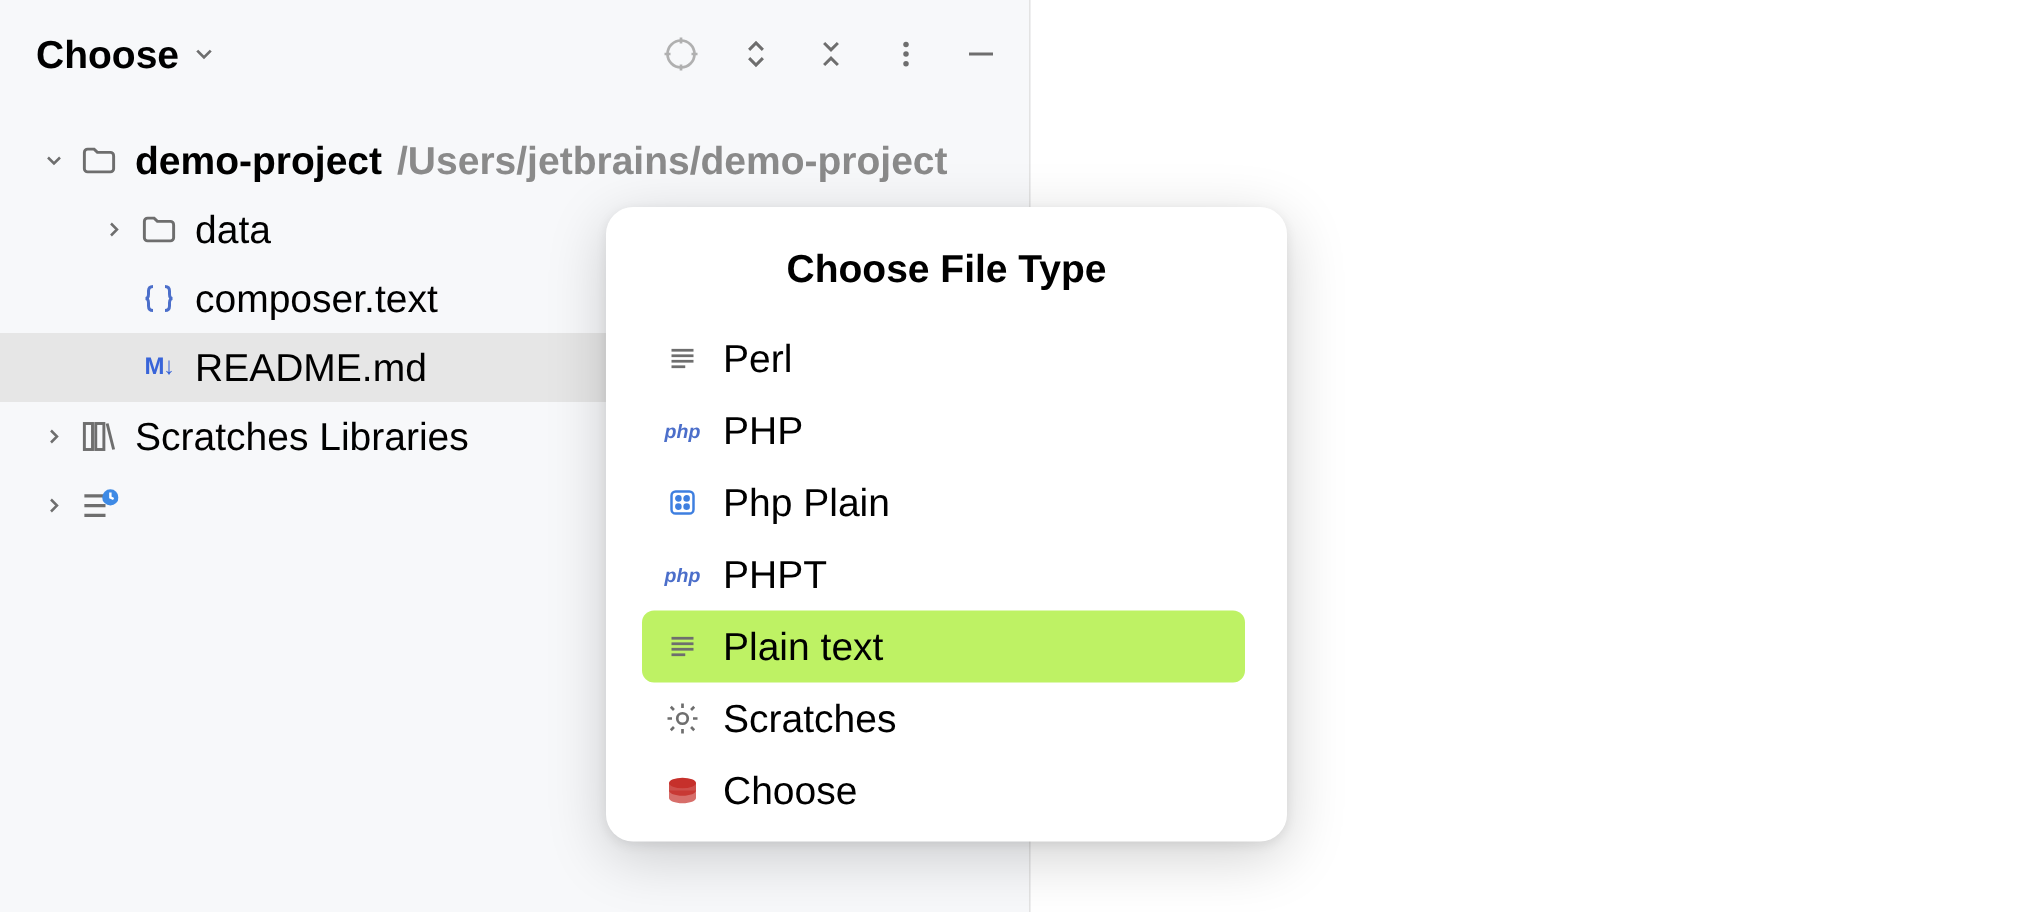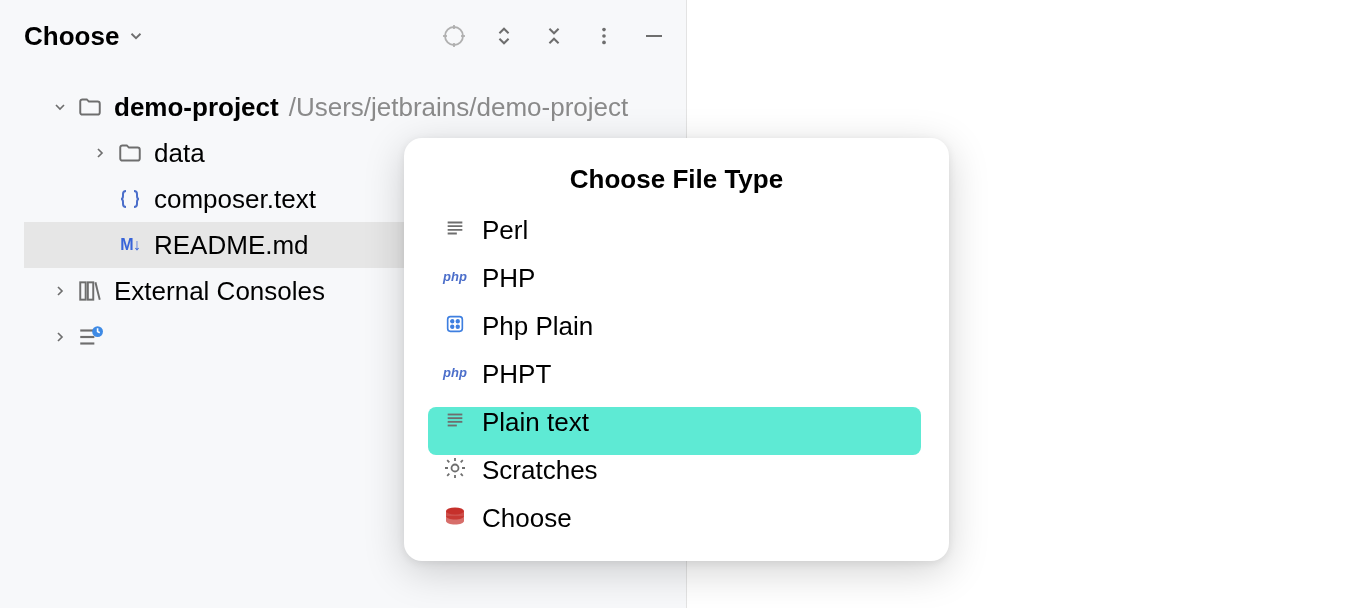--- a/index.html
+++ b/index.html
@@ -47,21 +47,20 @@
       width: 24px;
       height: 24px;
       display: flex;
       align-items: center;
       justify-content: center;
       cursor: pointer;
       color: #6e6e6e;
     }
     .tree {
       padding: 8px 0;
-      margin-left: 24px;
     }
     .tree-row {
       display: flex;
       align-items: center;
       height: 46px;
       font-size: 26px;
       color: #000;
       cursor: pointer;
       white-space: nowrap;
     }
@@ -94,55 +93,56 @@
     }
     .tree-label {
       font-weight: 400;
     }
     .tree-label.bold {
       font-weight: 700;
     }
     .tree-path {
       color: #8a8a8a;
       margin-left: 10px;
-      font-weight: 400;
+      font-weight: 700;
     }
     .popup {
       position: absolute;
       left: 404px;
       top: 138px;
-      width: 545px;
+      width: 454px;
       background: #fff;
       border-radius: 18px;
       box-shadow: 0 10px 40px rgba(0,0,0,0.18), 0 2px 8px rgba(0,0,0,0.08);
       overflow: hidden;
       padding-bottom: 10px;
     }
     .popup-title {
       text-align: center;
       font-size: 26px;
       font-weight: 700;
       color: #000;
       padding: 26px 0 20px 0;
     }
     .popup-list {
       padding: 0 28px 0 24px;
     }
     .popup-item {
       display: flex;
+      align-items: center;
       height: 48px;
       padding: 0 14px;
       border-radius: 8px;
       cursor: pointer;
       font-size: 26px;
       color: #000;
       gap: 14px;
     }
     .popup-item.highlighted {
-      background: #5eead4;
+      background: #bef264;
     }
     .popup-icon {
       width: 26px;
       height: 26px;
       display: flex;
       align-items: center;
       justify-content: center;
       flex-shrink: 0;
     }
     .php-text {
@@ -262,21 +262,21 @@
             <polyline points="9 6 15 12 9 18"></polyline>
           </svg>
       </span>
       <span class="tree-icon">
         <svg width="26" height="26" viewBox="0 0 24 24" fill="none" stroke="#6e6e6e" stroke-width="1.8">
             <rect x="3" y="4" width="5" height="16"></rect>
             <rect x="10" y="4" width="5" height="16"></rect>
             <line x1="17" y1="4" x2="21" y2="20"></line>
           </svg>
       </span>
-      <span class="tree-label">External Consoles</span>
+      <span class="tree-label">Scratches Libraries</span>
     </div>
 
     <div class="tree-row">
       <span class="indent" style="width:26px;"></span>
       <span class="chevron">
         <svg width="16" height="16" viewBox="0 0 24 24" fill="none" stroke="#6e6e6e" stroke-width="2.5">
             <polyline points="9 6 15 12 9 18"></polyline>
           </svg>
       </span>
       <span class="tree-icon">

